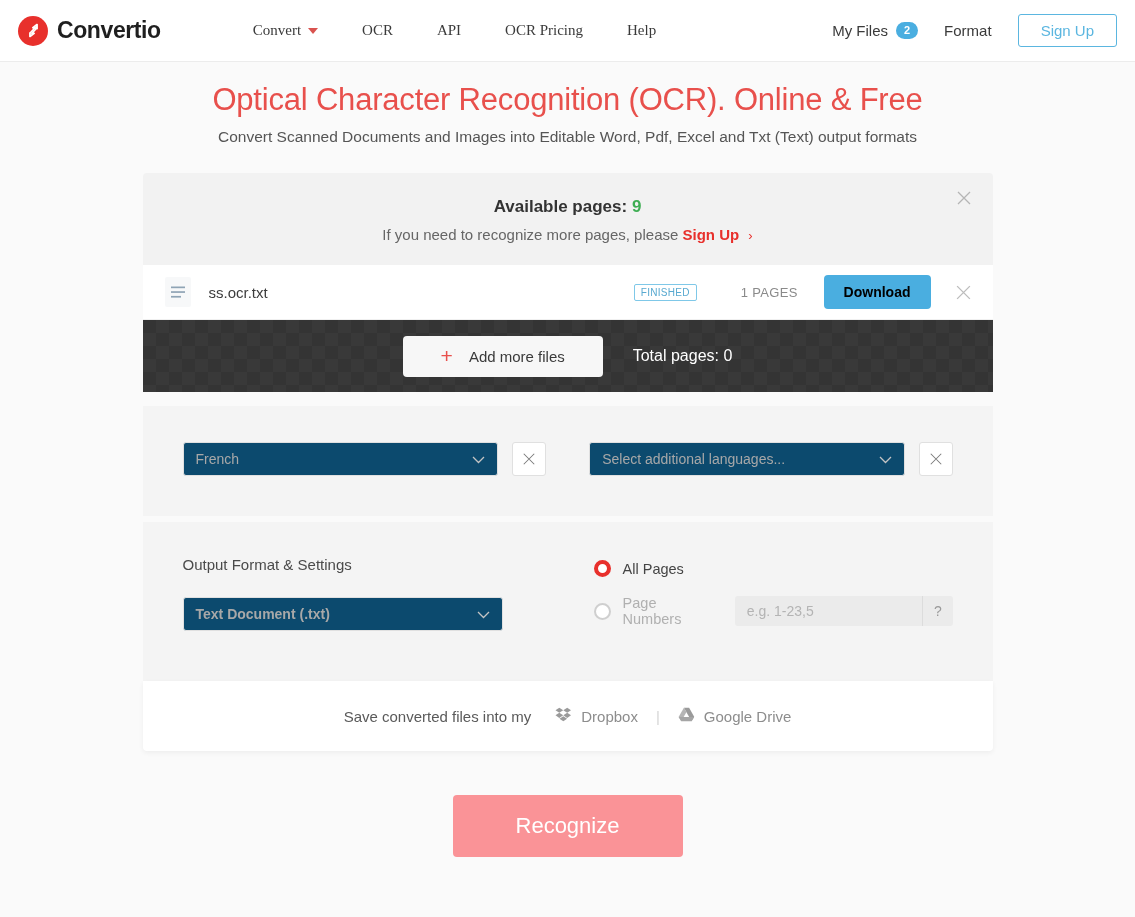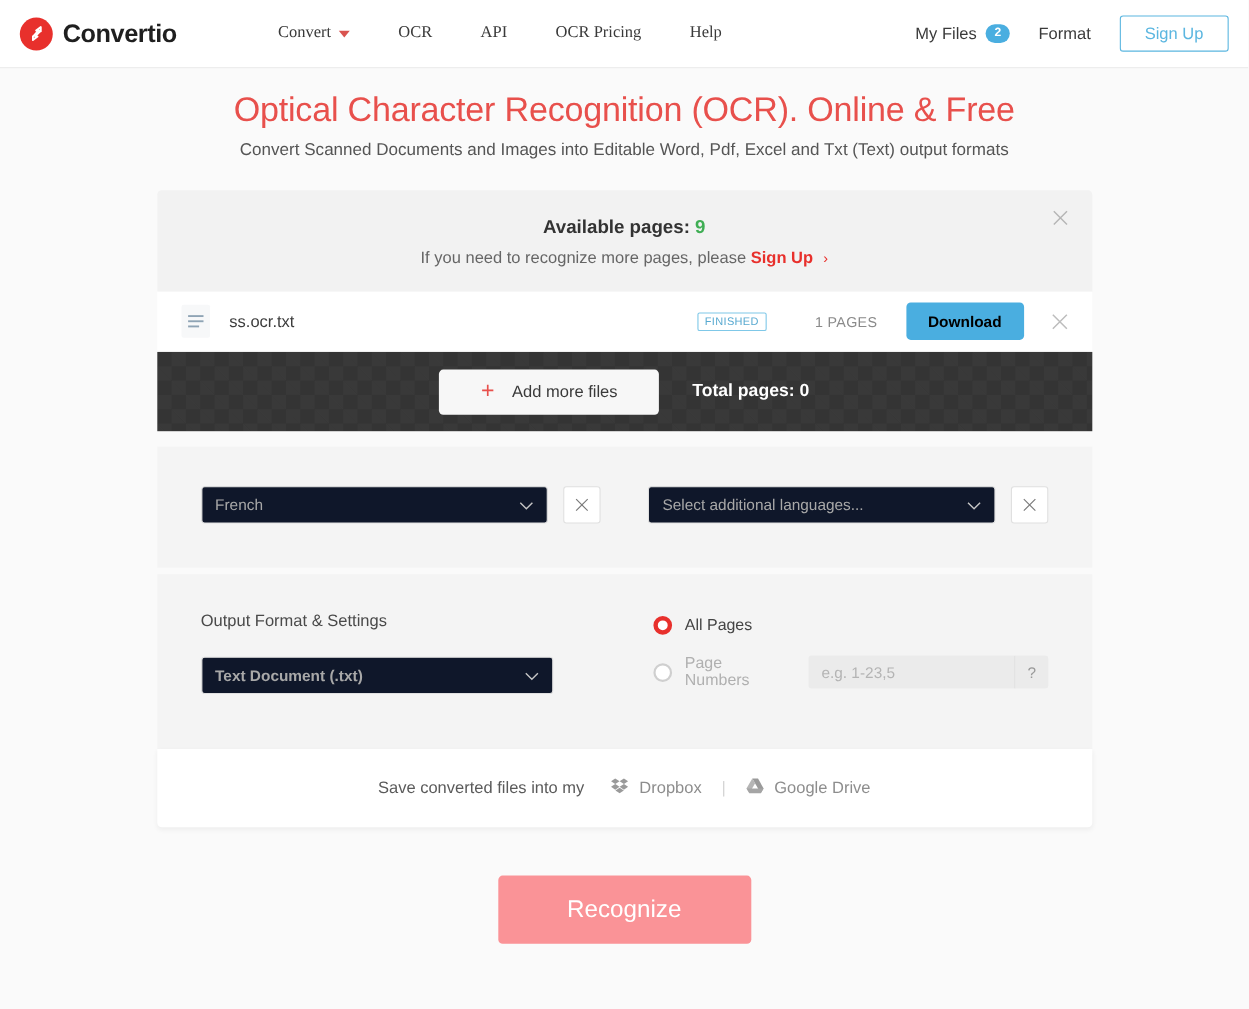--- a/index.html
+++ b/index.html
@@ -129,35 +129,35 @@
     background-position: 0 0, 13px 13px;
     display: flex; align-items: center; justify-content: center; gap: 30px;
   }
   .add-files-btn {
     background: #f7f7f7; border: none; border-radius: 4px;
     font-size: 15px; color: #3a3a3a; padding: 12px 24px;
     display: flex; align-items: center; gap: 16px; cursor: pointer;
     min-width: 200px; justify-content: center;
   }
   .plus-icon { color: #e8504c; font-size: 21px; line-height: 14px; font-weight: 300; }
-  .total-pages { color: #fff; font-size: 16px; font-weight: bold; }
+  .total-pages { color: #fff; font-size: 16px; font-weight: normal; }
 
   
   .panel-lang {
     background: #f4f4f4; padding: 36px 40px 40px 40px;
     border-radius: 0 0 0 0; margin-top: 14px;
   }
   .panel-label { font-size: 15px; color: #4a4a4a; margin-bottom: 26px; position: relative; display: inline-block;}
   .caret-bar {
     display: inline-block; width: 1px; height: 15px; background: #333;
     vertical-align: -2px; margin-left: 1px;
   }
   .lang-row { display: flex; align-items: center; gap: 0; }
   .select-box {
-    height: 34px; background: #0f172a; border: 1px solid #e0e0e0; border-radius: 3px;
+    height: 34px; background: #0c4a6e; border: 1px solid #e0e0e0; border-radius: 3px;
     display: flex; align-items: center; padding: 0 12px;
     font-size: 14px; color: #a8a8a8; cursor: pointer; position: relative;
   }
   .sel-lang { width: 320px; }
   .select-box .chev { margin-left: auto; }
   .clear-btn {
     width: 34px; height: 34px; background: #fff; border: 1px solid #e0e0e0;
     border-radius: 3px; margin-left: 14px; cursor: pointer;
     display: flex; align-items: center; justify-content: center;
   }

